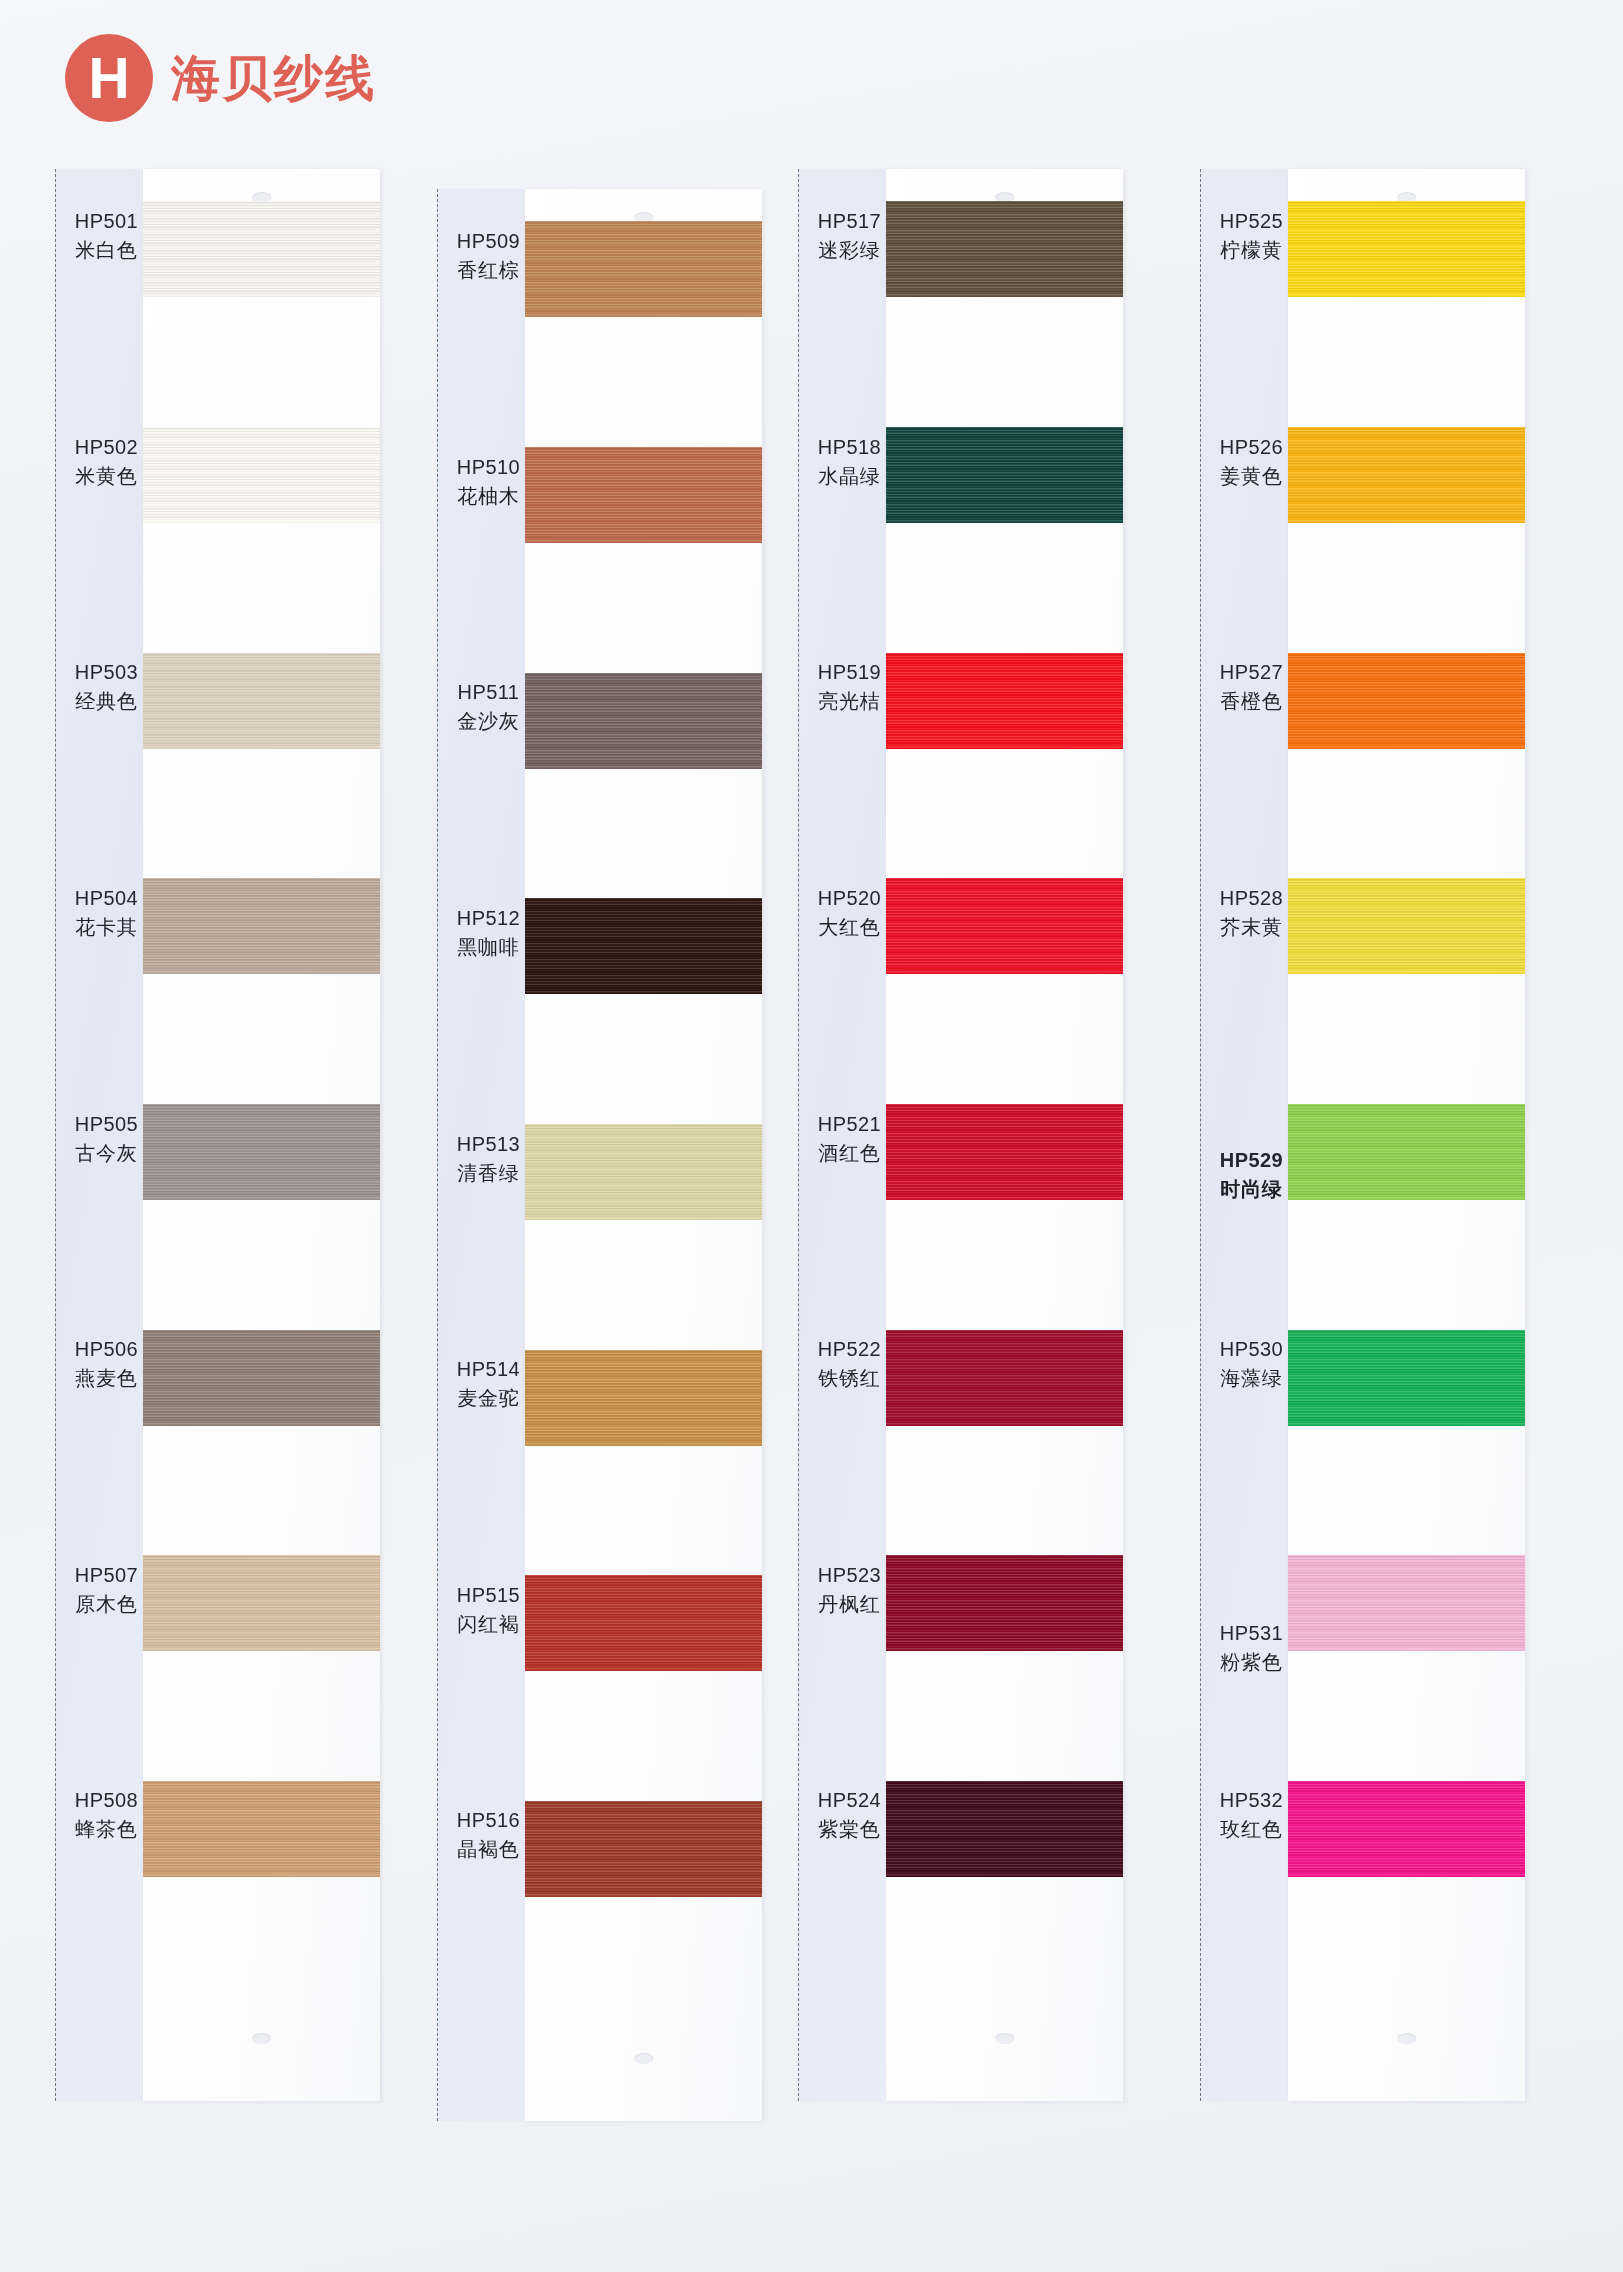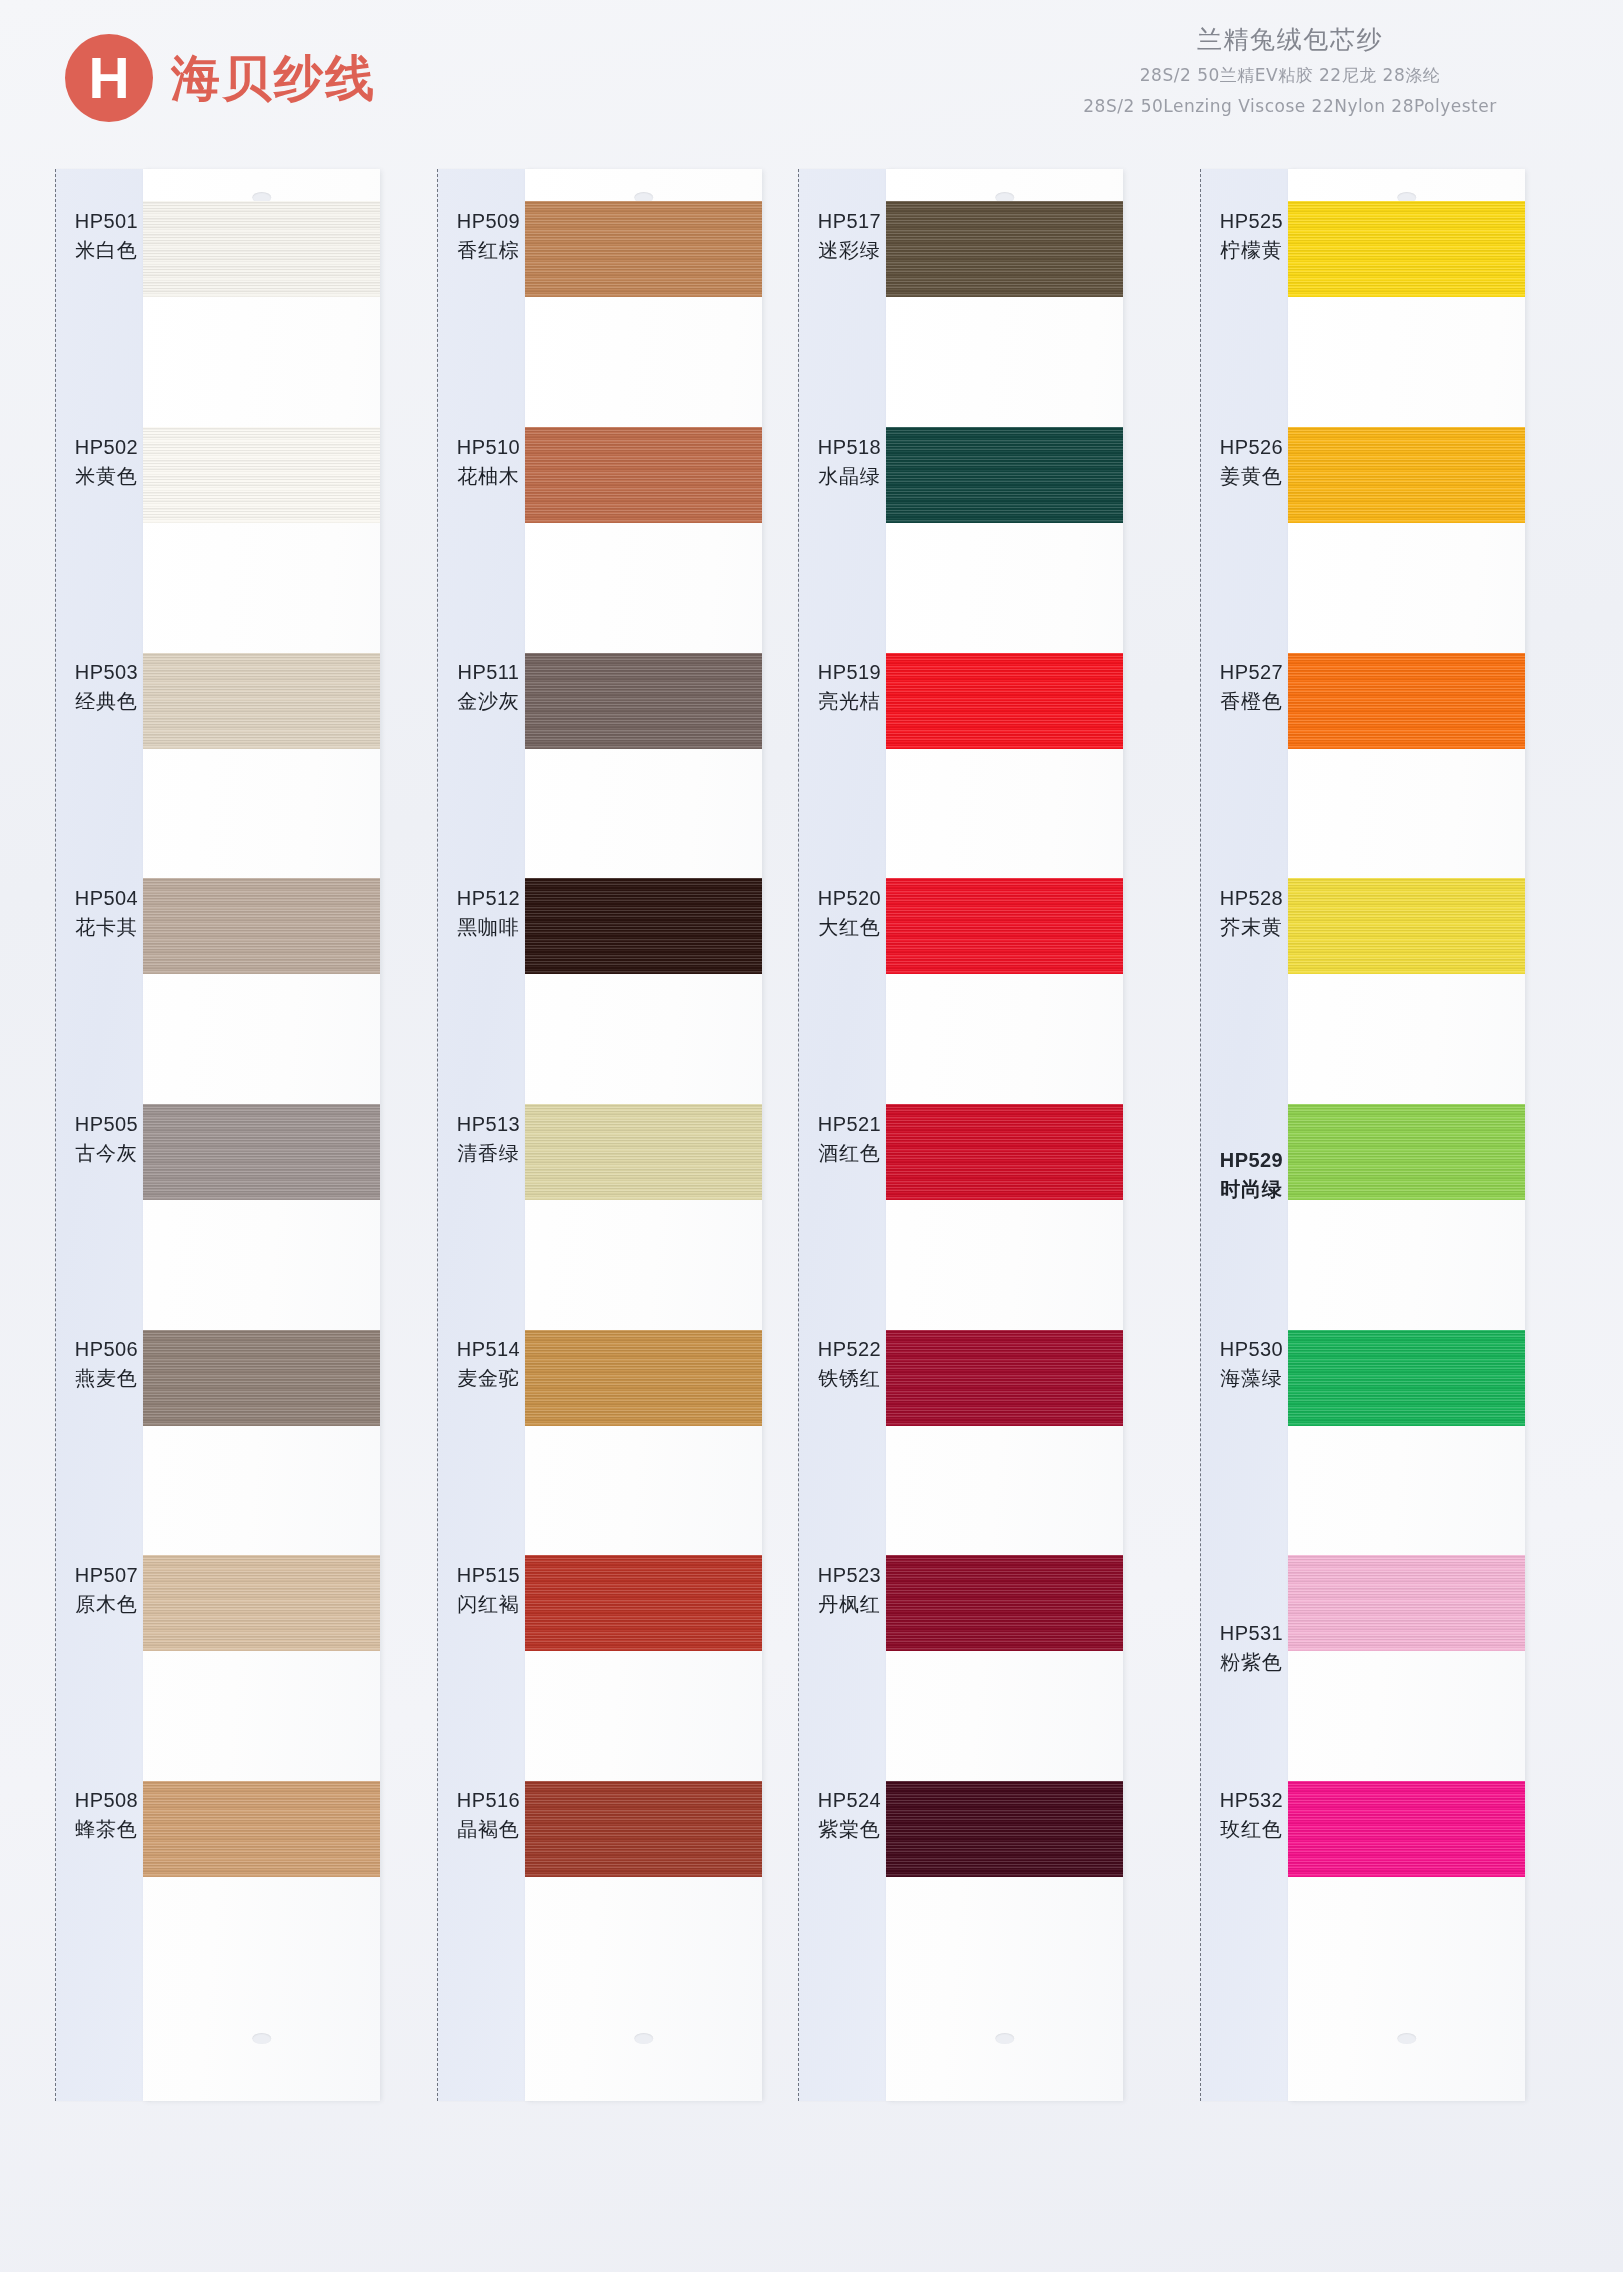--- a/index.html
+++ b/index.html
@@ -98,21 +98,21 @@
     height: 2104px;
   }
 
   .column {
     position: absolute;
     top: 0;
     width: 325px;
     height: 1932px;
   }
   .col-0 { left: 55px; }
-  .col-1 { left: 437px; }
+  .col-1 { left: 437px; margin-top: 20px; }
   .col-2 { left: 798px; }
   .col-3 { left: 1200px; }
 
   
   .label-strip {
     position: absolute;
     left: 0;
     top: 0;
     width: 96px;
     height: 1932px;
@@ -212,25 +212,20 @@
 
   <div id="header">
 
     <div id="logo-wrap">
       <div id="logo-mark">
         <span>H</span>
       </div>
       <div id="logo-text">海贝纱线</div>
     </div>
 
-    <div id="header-meta">
-      <div class="h-title">兰精兔绒包芯纱</div>
-      <div class="h-sub">28S/2 50兰精EV粘胶  22尼龙 28涤纶</div>
-      <div class="h-sub">28S/2 50Lenzing Viscose 22Nylon 28Polyester</div>
-    </div>
 
   </div>
 
   <div id="columns">
       <div class="column col-0">
         <div class="label-strip">
           <div class="label-block" style="top: 39px;">
             <div class="code">HP501</div>
             <div class="name">米白色</div>
           </div>

